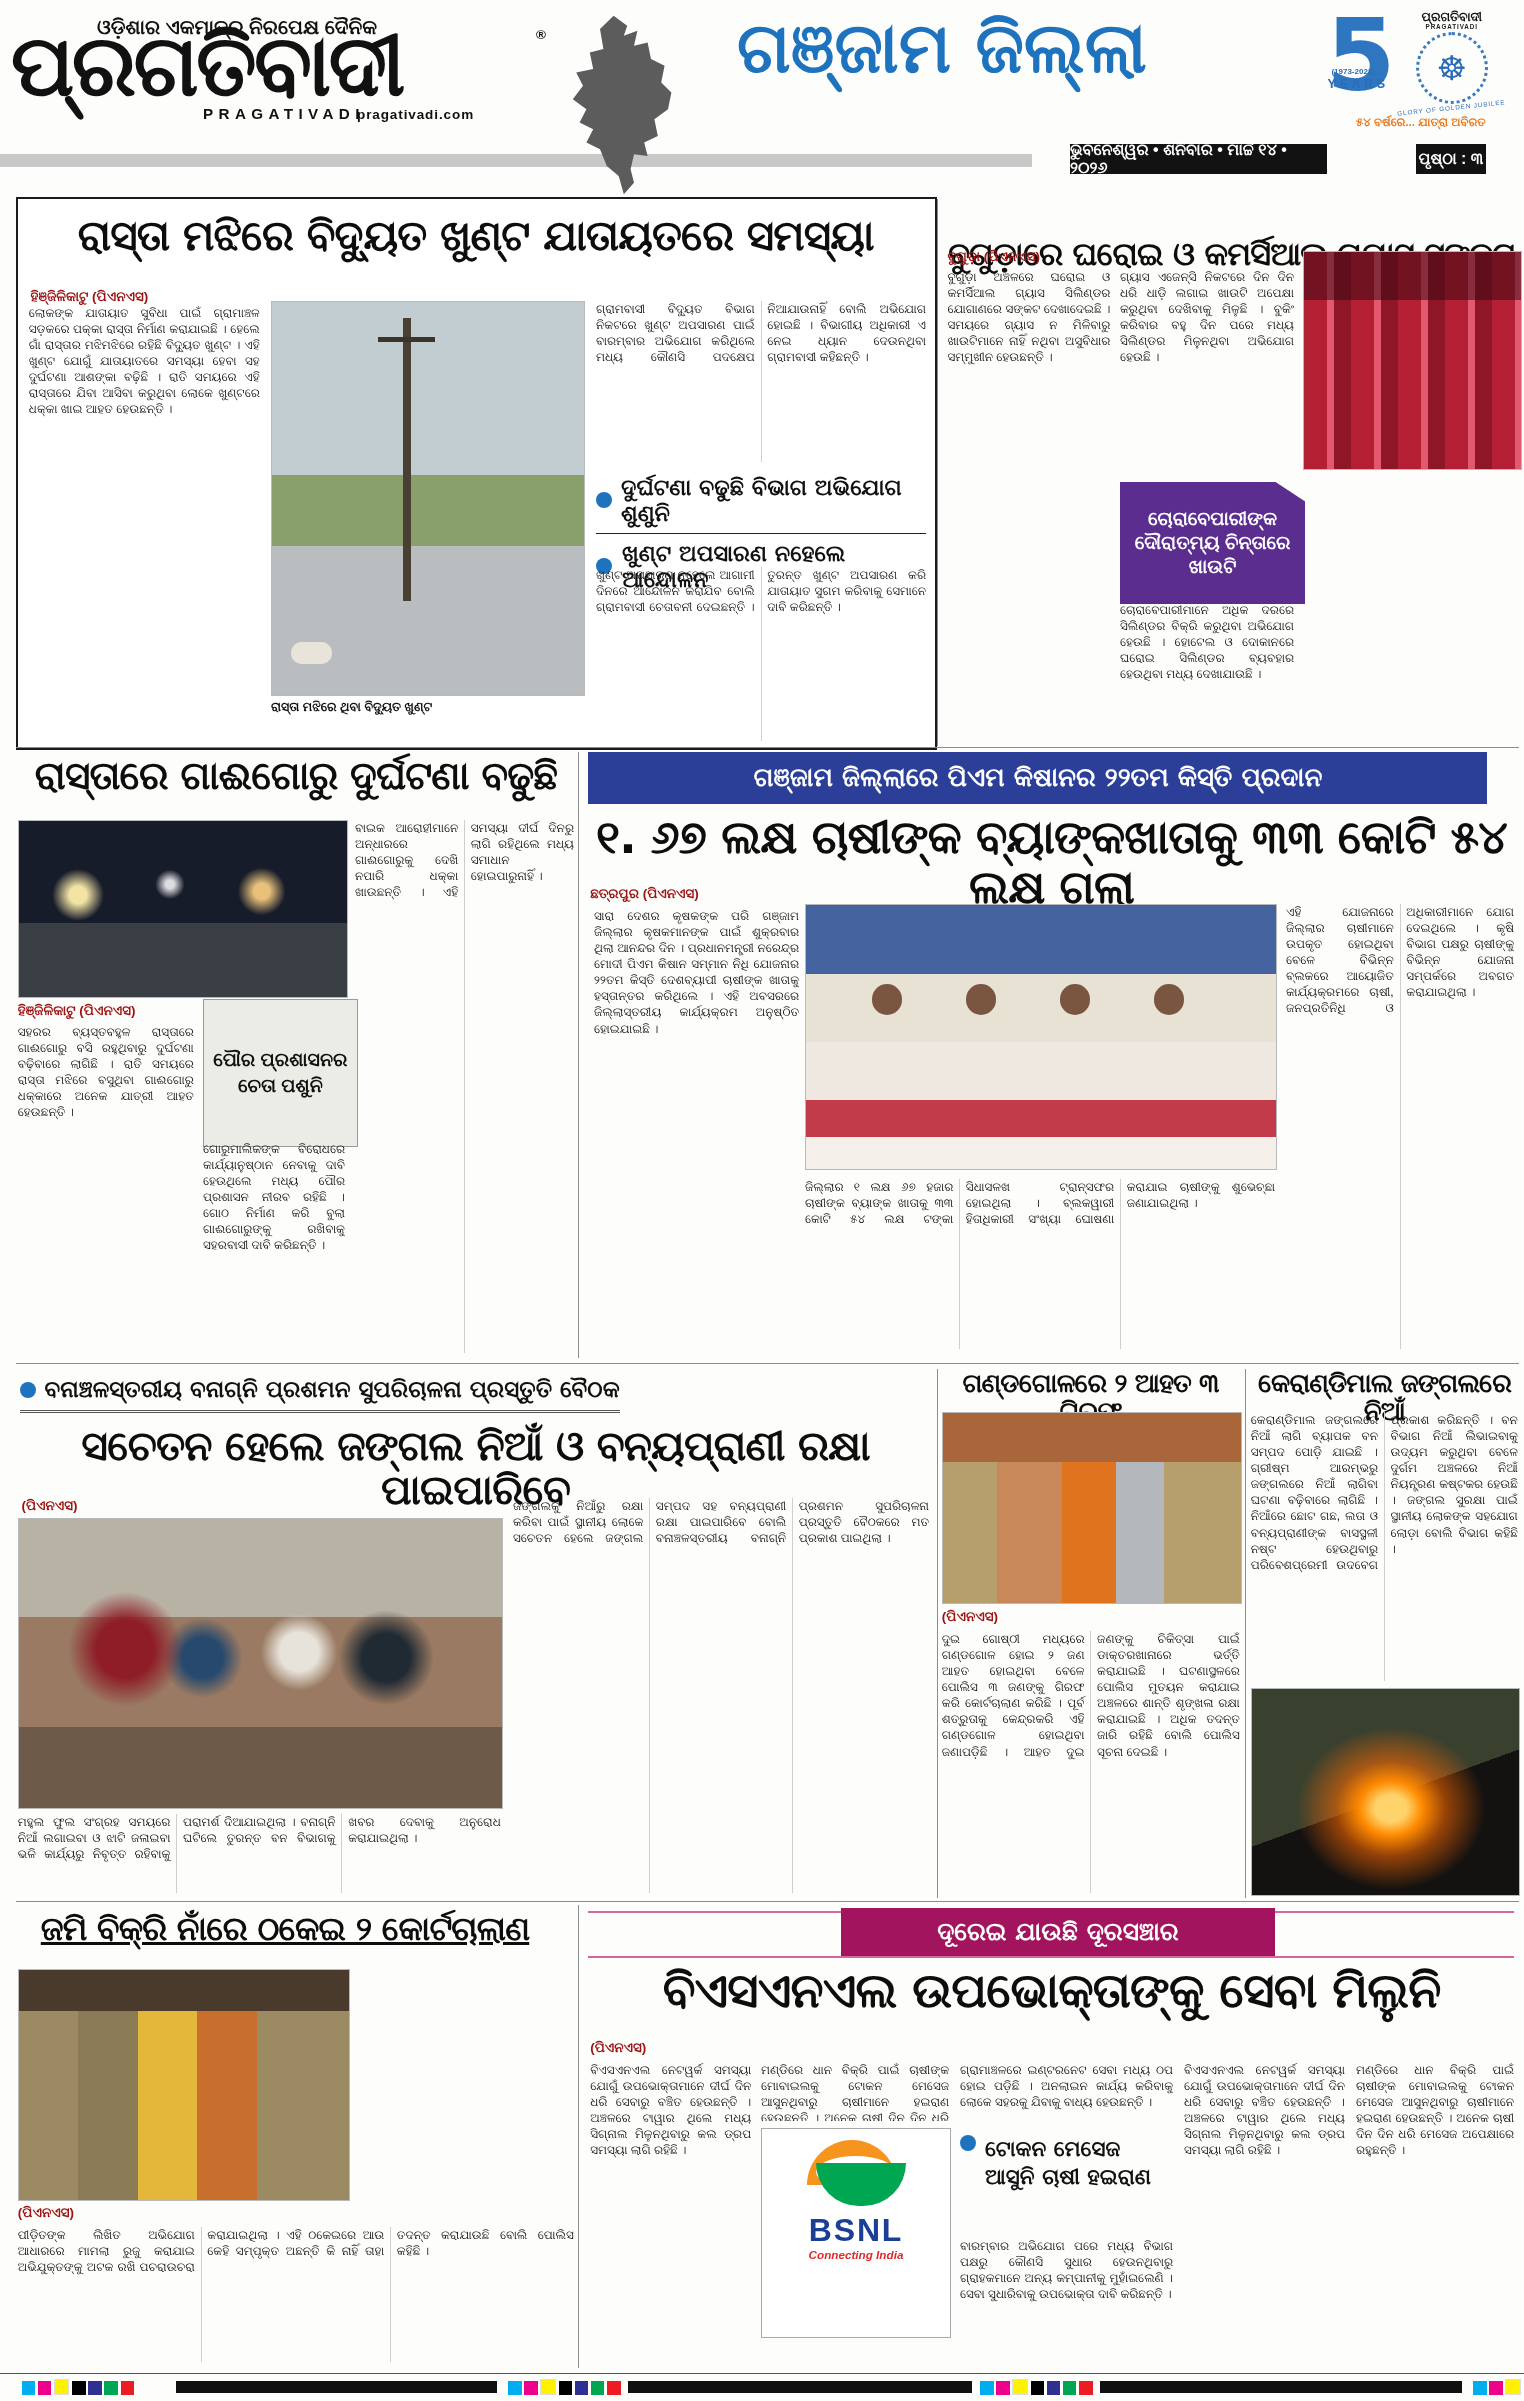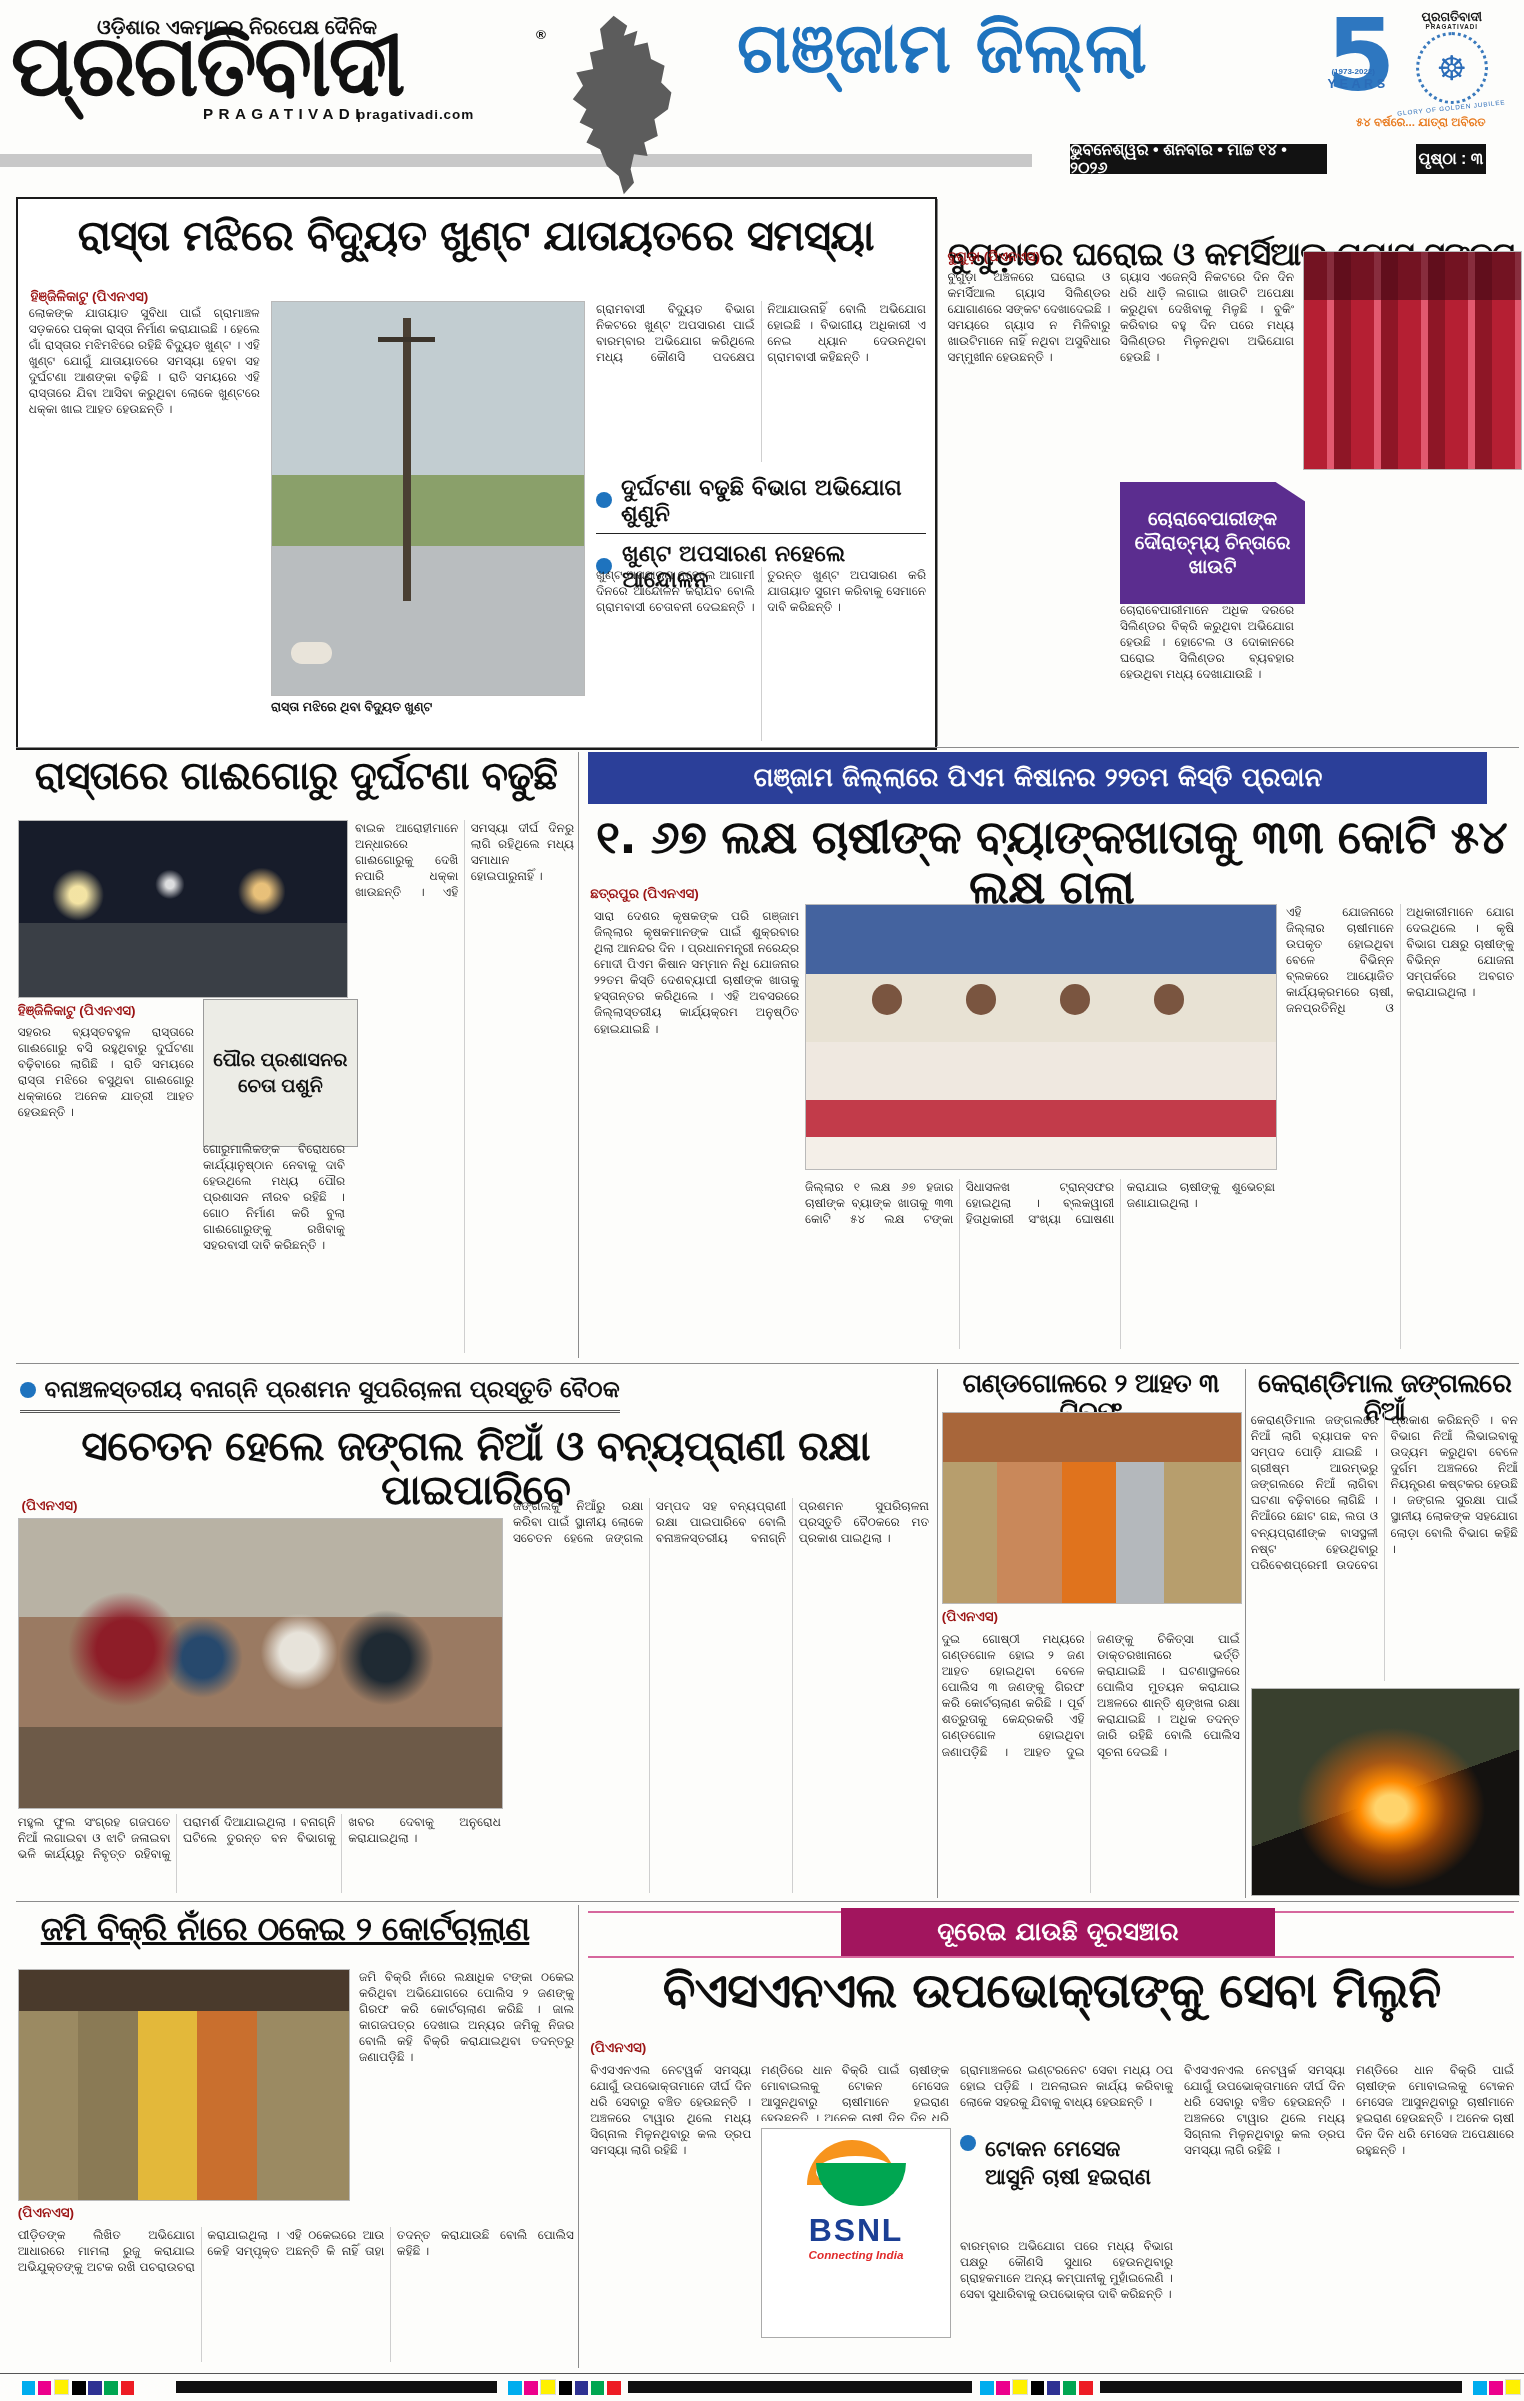--- a/index.html
+++ b/index.html
@@ -258,41 +258,40 @@
   </div>
 
   <div class="abs" id="a4">
     <div class="abs" id="a4-k">
       <span class="dot"></span>
       <span>ବନାଞ୍ଚଳସ୍ତରୀୟ ବନାଗ୍ନି ପ୍ରଶମନ ସୁପରିଚାଳନା ପ୍ରସ୍ତୁତି ବୈଠକ</span>
     </div>
     <div class="abs hl" id="a4-h">ସଚେତନ ହେଲେ ଜଙ୍ଗଲ ନିଆଁ ଓ ବନ୍ୟପ୍ରାଣୀ ରକ୍ଷା ପାଇପାରିବେ</div>
     <div class="abs by" id="a4-by">(ପିଏନଏସ)</div>
     <div class="photo" id="a4-photo"></div>
-    <div class="abs b c3" id="a4-c1">ମହୁଲ ଫୁଲ ସଂଗ୍ରହ ଗଜପତେ ନିଆଁ ଲଗାଇବା ଓ ଝାଟି ଜଳାଇବା ଭଳି କାର୍ଯ୍ୟରୁ ନିବୃତ୍ତ ରହିବାକୁ ପରାମର୍ଶ ଦିଆଯାଇଥିଲା । ବନାଗ୍ନି ଘଟିଲେ ତୁରନ୍ତ ବନ ବିଭାଗକୁ ଖବର ଦେବାକୁ ଅନୁରୋଧ କରାଯାଇଥିଲା ।</div>
+    <div class="abs b c3" id="a4-c1">ମହୁଲ ଫୁଲ ସଂଗ୍ରହ ସମୟରେ ନିଆଁ ଲଗାଇବା ଓ ଝାଟି ଜଳାଇବା ଭଳି କାର୍ଯ୍ୟରୁ ନିବୃତ୍ତ ରହିବାକୁ ପରାମର୍ଶ ଦିଆଯାଇଥିଲା । ବନାଗ୍ନି ଘଟିଲେ ତୁରନ୍ତ ବନ ବିଭାଗକୁ ଖବର ଦେବାକୁ ଅନୁରୋଧ କରାଯାଇଥିଲା ।</div>
     <div class="abs b c3" id="a4-c2">ଜଙ୍ଗଲକୁ ନିଆଁରୁ ରକ୍ଷା କରିବା ପାଇଁ ସ୍ଥାନୀୟ ଲୋକେ ସଚେତନ ହେଲେ ଜଙ୍ଗଲ ସମ୍ପଦ ସହ ବନ୍ୟପ୍ରାଣୀ ରକ୍ଷା ପାଇପାରିବେ ବୋଲି ବନାଞ୍ଚଳସ୍ତରୀୟ ବନାଗ୍ନି ପ୍ରଶମନ ସୁପରିଚାଳନା ପ୍ରସ୍ତୁତି ବୈଠକରେ ମତ ପ୍ରକାଶ ପାଇଥିଲା ।</div>
   </div>
 
   <div class="abs" id="a5">
     <div class="abs hl" id="a5-h">ଗଣ୍ଡଗୋଳରେ ୨ ଆହତ ୩ ଗିରଫ</div>
     <div class="photo" id="a5-photo"></div>
     <div class="abs by" id="a5-by">(ପିଏନଏସ)</div>
     <div class="abs b c2" id="a5-c1">ଦୁଇ ଗୋଷ୍ଠୀ ମଧ୍ୟରେ ଗଣ୍ଡଗୋଳ ହୋଇ ୨ ଜଣ ଆହତ ହୋଇଥିବା ବେଳେ ପୋଲିସ ୩ ଜଣଙ୍କୁ ଗିରଫ କରି କୋର୍ଟଚାଲାଣ କରିଛି । ପୂର୍ବ ଶତ୍ରୁତାକୁ କେନ୍ଦ୍ରକରି ଏହି ଗଣ୍ଡଗୋଳ ହୋଇଥିବା ଜଣାପଡ଼ିଛି । ଆହତ ଦୁଇ ଜଣଙ୍କୁ ଚିକିତ୍ସା ପାଇଁ ଡାକ୍ତରଖାନାରେ ଭର୍ତ୍ତି କରାଯାଇଛି । ଘଟଣାସ୍ଥଳରେ ପୋଲିସ ମୁତୟନ କରାଯାଇ ଅଞ୍ଚଳରେ ଶାନ୍ତି ଶୃଙ୍ଖଳା ରକ୍ଷା କରାଯାଇଛି । ଅଧିକ ତଦନ୍ତ ଜାରି ରହିଛି ବୋଲି ପୋଲିସ ସୂଚନା ଦେଇଛି ।</div>
   </div>
 
   <div class="abs" id="a6">
     <div class="abs hl" id="a6-h">କେରାଣ୍ଡିମାଲ ଜଙ୍ଗଲରେ ନିଆଁ</div>
     <div class="abs b c2" id="a6-c1">କେରାଣ୍ଡିମାଲ ଜଙ୍ଗଲରେ ନିଆଁ ଲାଗି ବ୍ୟାପକ ବନ ସମ୍ପଦ ପୋଡ଼ି ଯାଇଛି । ଗ୍ରୀଷ୍ମ ଆରମ୍ଭରୁ ଜଙ୍ଗଲରେ ନିଆଁ ଲାଗିବା ଘଟଣା ବଢ଼ିବାରେ ଲାଗିଛି । ନିଆଁରେ ଛୋଟ ଗଛ, ଲତା ଓ ବନ୍ୟପ୍ରାଣୀଙ୍କ ବାସସ୍ଥଳୀ ନଷ୍ଟ ହେଉଥିବାରୁ ପରିବେଶପ୍ରେମୀ ଉଦବେଗ ପ୍ରକାଶ କରିଛନ୍ତି । ବନ ବିଭାଗ ନିଆଁ ଲିଭାଇବାକୁ ଉଦ୍ୟମ କରୁଥିବା ବେଳେ ଦୁର୍ଗମ ଅଞ୍ଚଳରେ ନିଆଁ ନିୟନ୍ତ୍ରଣ କଷ୍ଟକର ହେଉଛି । ଜଙ୍ଗଲ ସୁରକ୍ଷା ପାଇଁ ସ୍ଥାନୀୟ ଲୋକଙ୍କ ସହଯୋଗ ଲୋଡ଼ା ବୋଲି ବିଭାଗ କହିଛି ।</div>
     <div class="photo" id="a6-photo"></div>
   </div>
 
   <div class="abs" id="a7">
     <div class="abs hl" id="a7-h">ଜମି ବିକ୍ରି ନାଁରେ ଠକେଇ ୨ କୋର୍ଟଚାଲାଣ</div>
     <div class="photo" id="a7-photo"></div>
-    <div class="abs b" id="a7-c1">ଜମି ବିକ୍ରି ନାଁରେ ଲକ୍ଷାଧିକ ଟଙ୍କା ଠକେଇ କରିଥିବା ଅଭିଯୋଗରେ ପୋଲିସ ୨ ଜଣଙ୍କୁ ଗିରଫ କରି କୋର୍ଟଚାଲାଣ କରିଛି । ଜାଲ କାଗଜପତ୍ର ଦେଖାଇ ଅନ୍ୟର ଜମିକୁ ନିଜର ବୋଲି କହି ବିକ୍ରି କରାଯାଇଥିବା ତଦନ୍ତରୁ ଜଣାପଡ଼ିଛି ।</div>
     <div class="abs by" id="a7-by">(ପିଏନଏସ)</div>
     <div class="abs b c3" id="a7-c2">ପୀଡ଼ିତଙ୍କ ଲିଖିତ ଅଭିଯୋଗ ଆଧାରରେ ମାମଲା ରୁଜୁ କରାଯାଇ ଅଭିଯୁକ୍ତଙ୍କୁ ଅଟକ ରଖି ପଚରାଉଚରା କରାଯାଇଥିଲା । ଏହି ଠକେଇରେ ଆଉ କେହି ସମ୍ପୃକ୍ତ ଅଛନ୍ତି କି ନାହିଁ ତାହା ତଦନ୍ତ କରାଯାଉଛି ବୋଲି ପୋଲିସ କହିଛି ।</div>
   </div>
 
   <div class="abs" id="a8">
     <div id="a8-r1"></div>
     <div id="a8-r2"></div>
     <div class="abs" id="a8-k">ଦୂରେଇ ଯାଉଛି ଦୂରସଞ୍ଚାର</div>
     <div class="abs hl" id="a8-h">ବିଏସଏନଏଲ ଉପଭୋକ୍ତାଙ୍କୁ ସେବା ମିଲୁନି</div>
     <div class="abs by" id="a8-by">(ପିଏନଏସ)</div>

